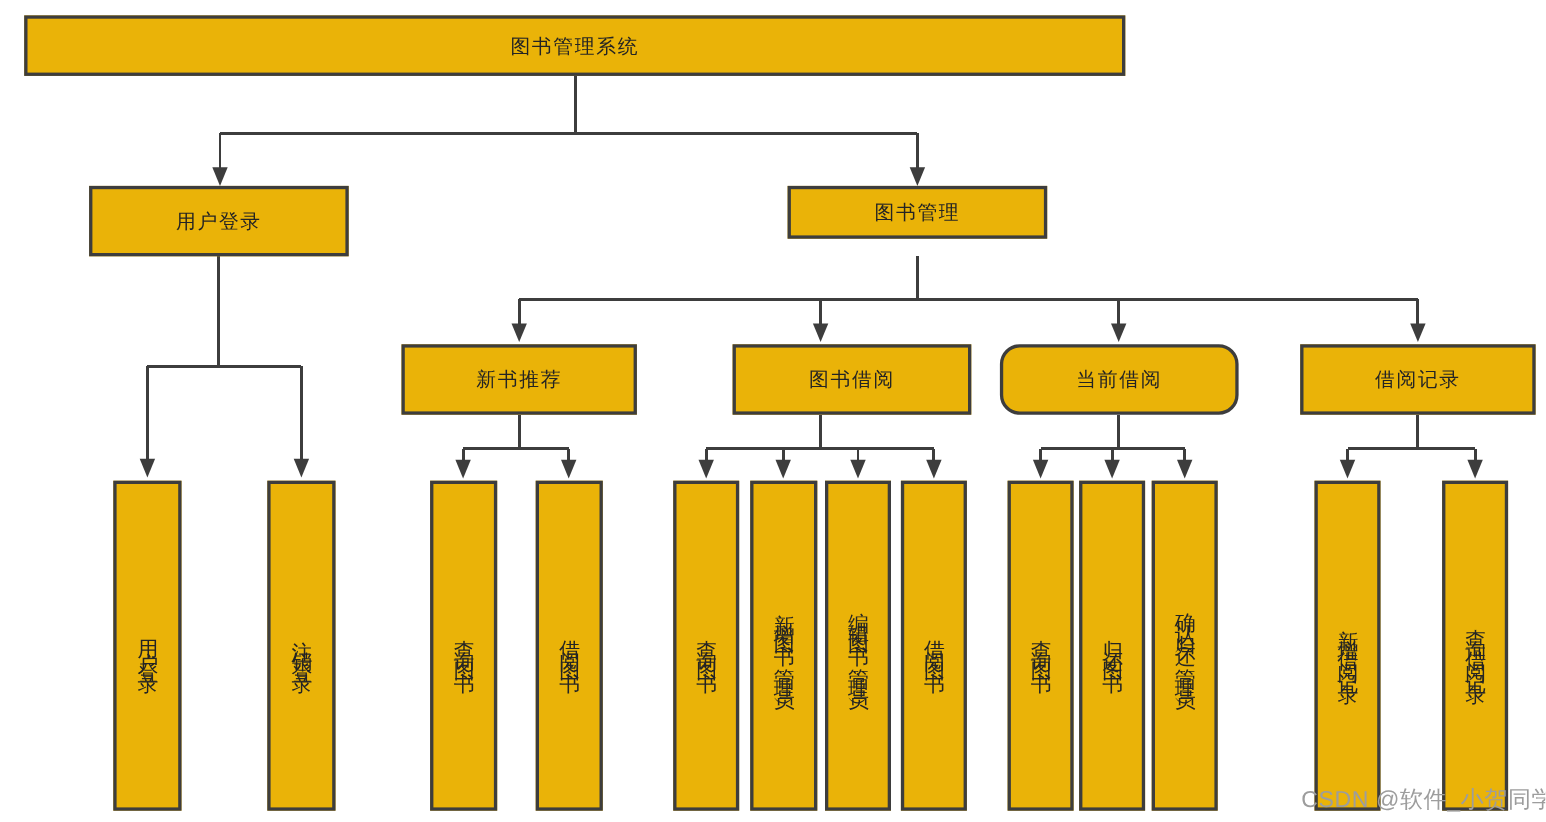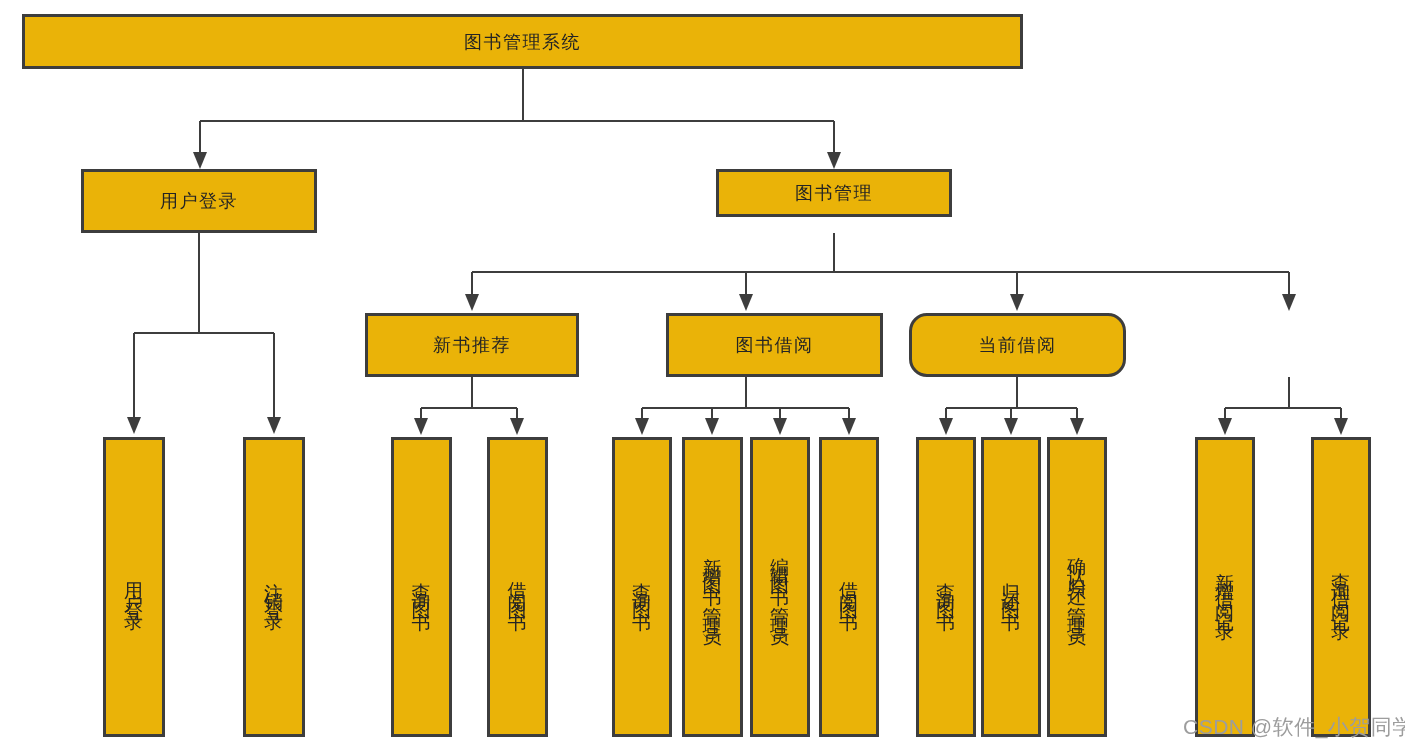--- a/index.html
+++ b/index.html
@@ -112,20 +112,23 @@
 
   <div class="node h" style="left:365px; top:313px; width:214px; height:64px;">
     <span>新书推荐</span>
   </div>
   <div class="node h" style="left:638px; top:313px; width:217px; height:64px;margin-left:28px;">
     <span>图书借阅</span>
   </div>
   <div class="node h" style="left:909px; top:313px; width:217px; height:64px;border-radius:18px;">
     <span>当前借阅</span>
   </div>
+  <div class="node h" style="left:1182px; top:313px; width:214px; height:64px;">
+    <span>借阅记录</span>
+  </div>
 
   <div class="node v" style="left:103px; width:62px;">
     <span class="vtext">用户登录</span>
   </div>
   <div class="node v" style="left:243px; width:62px;">
     <span class="vtext">注销登录</span>
   </div>
 
   <div class="node v" style="left:391px; width:61px;">
     <span class="vtext">查询图书</span>

